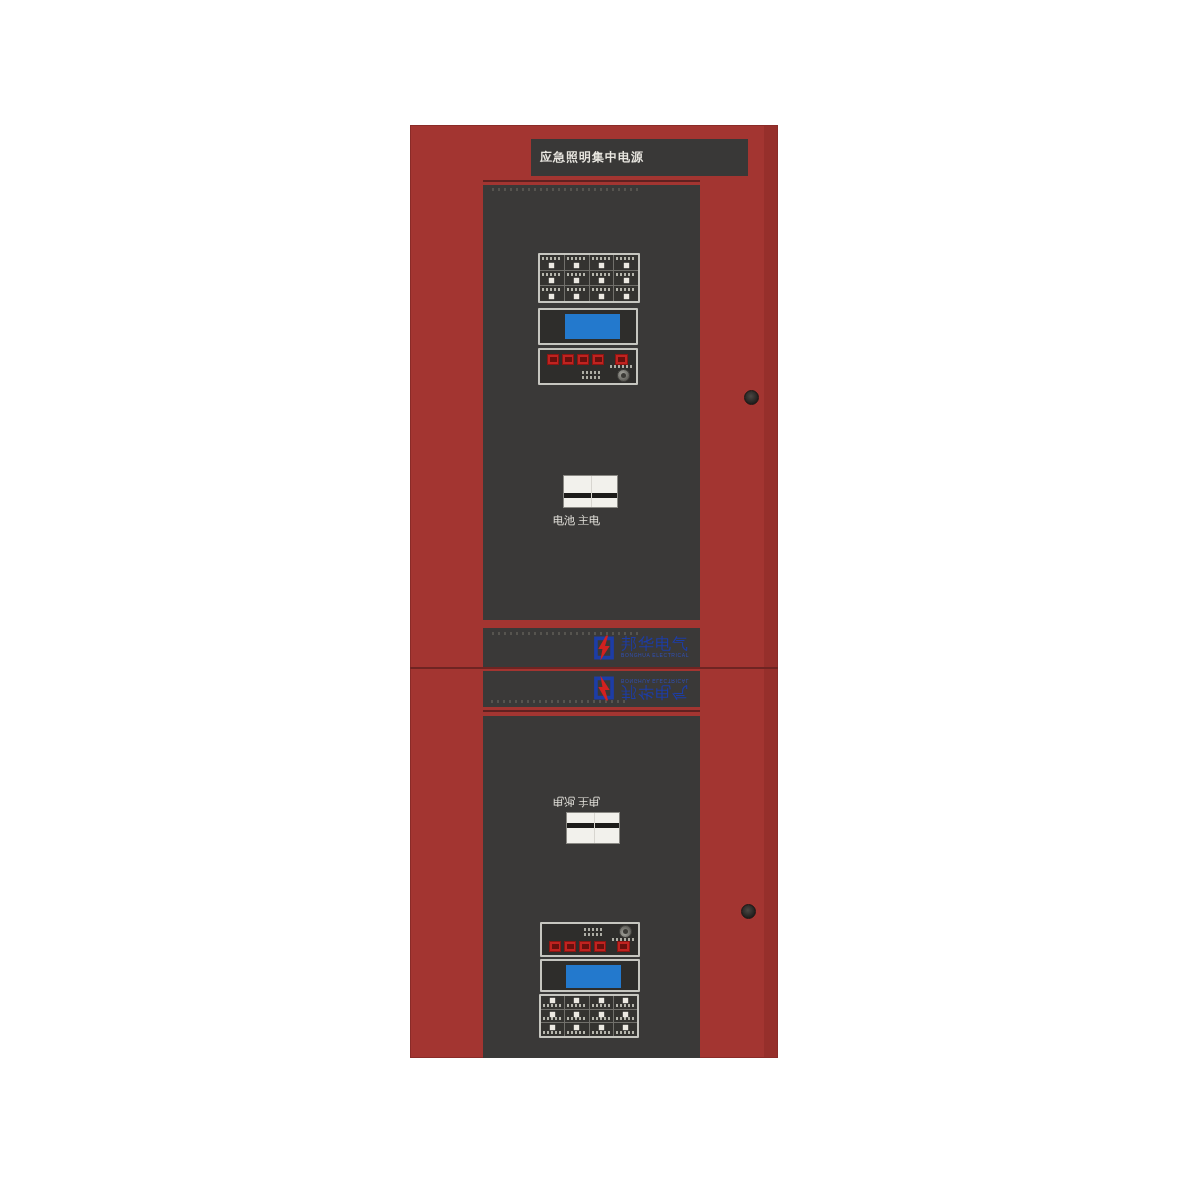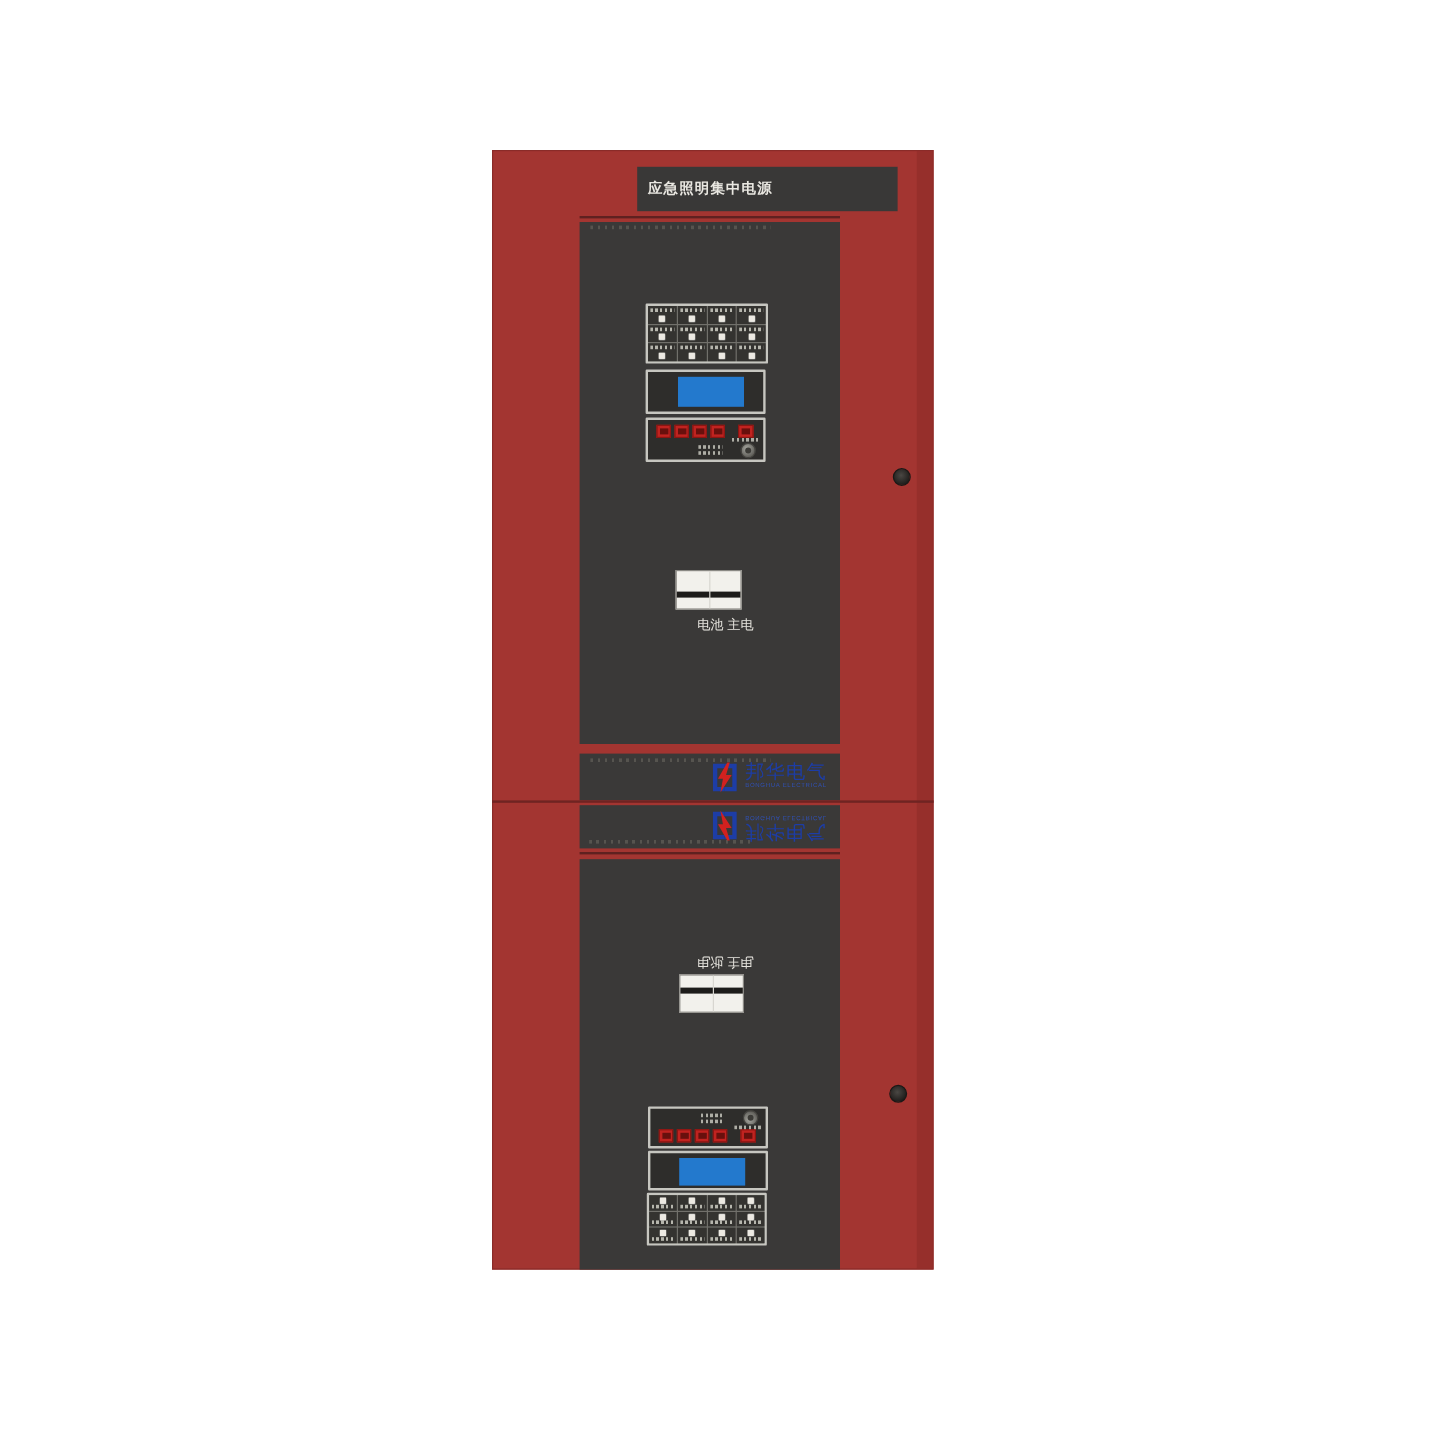--- a/index.html
+++ b/index.html
@@ -41,21 +41,21 @@
   .fp-line{height:3px;background-image:repeating-linear-gradient(90deg,rgba(205,205,195,.8) 0 2px,transparent 2px 4px);}
   .fp-stack{display:flex;flex-direction:column;gap:2px;}
   .knob{border-radius:50%;background:radial-gradient(circle at 40% 35%, #a7a7a0, #62615c 70%);
         border:1px solid #44433f;box-sizing:border-box;}
   .knob-inner{width:5px;height:5px;border-radius:50%;background:#3c3b37;margin:3px auto;}
 
   
   .rocker{background:#f2f1ec;border:1px solid #8a8984;box-sizing:border-box;}
   .rocker-band{position:absolute;left:0;width:100%;height:5px;background:#1d1c1a;}
   .rocker-div{position:absolute;top:0;width:1px;height:100%;background:#d8d6d0;}
-  .sw-label{color:#e5e3dd;font-size:11px;text-align:right;white-space:nowrap;}
+  .sw-label{color:#e5e3dd;font-size:11px;text-align:left;white-space:nowrap;}
 
   
   .logo{display:flex;align-items:flex-start;gap:4px;}
   .logo-texts{display:flex;flex-direction:column;}
   .logo-cn{color:#1d3da6;font-size:16px;font-weight:normal;line-height:17px;letter-spacing:1px;white-space:nowrap;}
   .logo-en{color:#3050b4;font-size:5px;letter-spacing:.6px;line-height:6px;white-space:nowrap;}
   .flip{transform:scaleY(-1);}
 
   .door-knob{border-radius:50%;background:radial-gradient(circle at 45% 40%, #4a4743, #211f1d 70%);
              border:1px solid #1a1816;box-sizing:border-box;}

